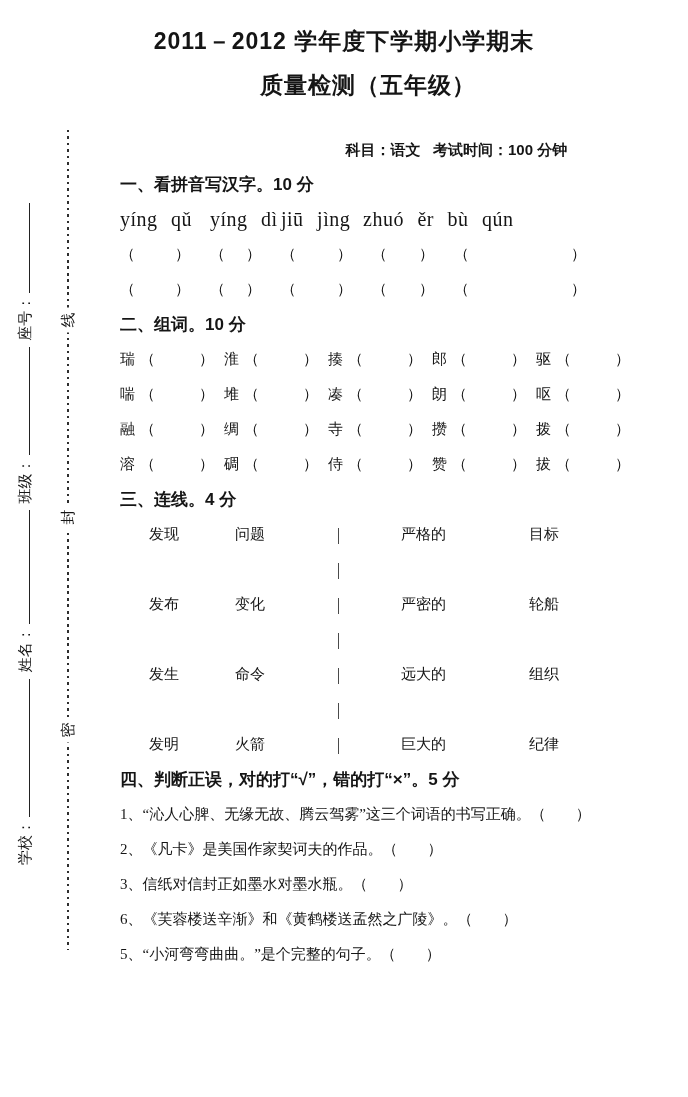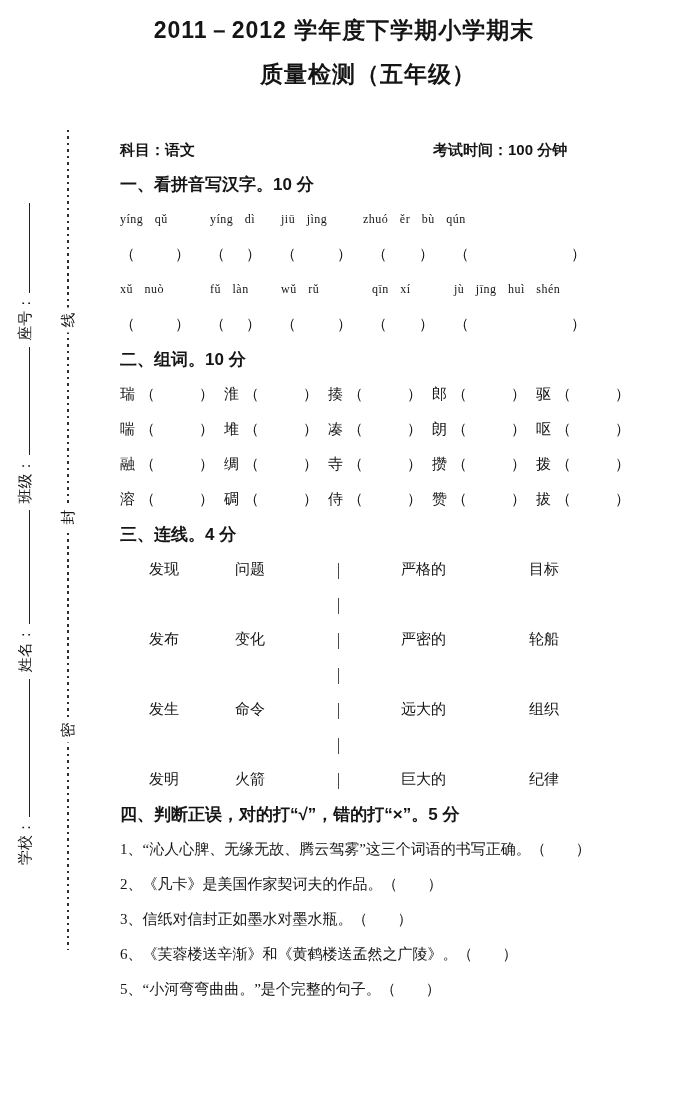--- a/index.html
+++ b/index.html
@@ -9,21 +9,21 @@
     position:relative;overflow:hidden;
   }
   .page{position:relative;width:688px;height:1097px;background:#fff;}
 
   
   .title{
     text-align:center;font-weight:bold;
     font-family:"Liberation Sans", sans-serif;
     font-size:23px;letter-spacing:1px;white-space:nowrap;
   }
-  .title-1{padding-top:15px;}
+  .title-1{padding-top:26px;}
   .title-2{margin-top:13px;padding-left:48px;}
 
   
   .name-column{
     position:absolute;left:25px;top:500px;width:730px;height:22px;
     transform:translate(-50%,-50%) rotate(-90deg);
     font-size:15px;white-space:nowrap;line-height:22px;
   }
   .blank-line{
     display:inline-block;border-bottom:1px solid #222;height:15px;
@@ -47,26 +47,26 @@
   .sc-feng{top:517px;}
   .sc-mi{top:730px;}
 
   
   .content{position:absolute;left:120px;top:132px;width:526px;}
   .row{height:35px;line-height:35px;white-space:nowrap;font-size:15px;}
   .hd{
     font-weight:bold;font-family:"Liberation Sans", sans-serif;
     font-size:17px;
   }
-  .meta{position:relative;font-weight:bold;font-family:"Liberation Sans", sans-serif;}
+  .meta{position:relative;font-weight:bold;font-family:"Liberation Sans", sans-serif;text-align:center;}
   .meta .duration{position:absolute;left:313px;top:0;}
 
   
   .flexrow{display:flex;}
-  .pyg{letter-spacing:0.5px;word-spacing:8px;font-size:12px;}
+  .pyg{letter-spacing:0.5px;word-spacing:8px;font-size:20px;}
   .ppg{display:flex;justify-content:space-between;box-sizing:border-box;padding-right:20px;}
   .ppg-last{padding-right:8px;}
   .w1{width:90px;}.w2{width:71px;}.w3{width:91px;}.w4{width:82px;}.w5{width:140px;}
 
   
   .wz{display:flex;width:104px;box-sizing:border-box;padding-right:10px;}
   .wz .ch{margin-right:5px;}
   .wz .sp{flex:1;}
 
   
@@ -127,27 +127,20 @@
       <span class="ppg w4">
           <span>（</span>
           <span>）</span>
         </span>
       <span class="ppg ppg-last w5">
           <span>（</span>
           <span>）</span>
         </span>
     </div>
 
-    <div class="row flexrow">
-      <span class="pyg w1">xǔ nuò</span>
-      <span class="pyg w2">fǔ làn</span>
-      <span class="pyg w3">wǔ rǔ</span>
-      <span class="pyg w4">qīn xí</span>
-      <span class="pyg w5">jù jīng huì shén</span>
-    </div>
 
     <div class="row flexrow">
       <span class="ppg w1">
           <span>（</span>
           <span>）</span>
         </span>
       <span class="ppg w2">
           <span>（</span>
           <span>）</span>
         </span>

